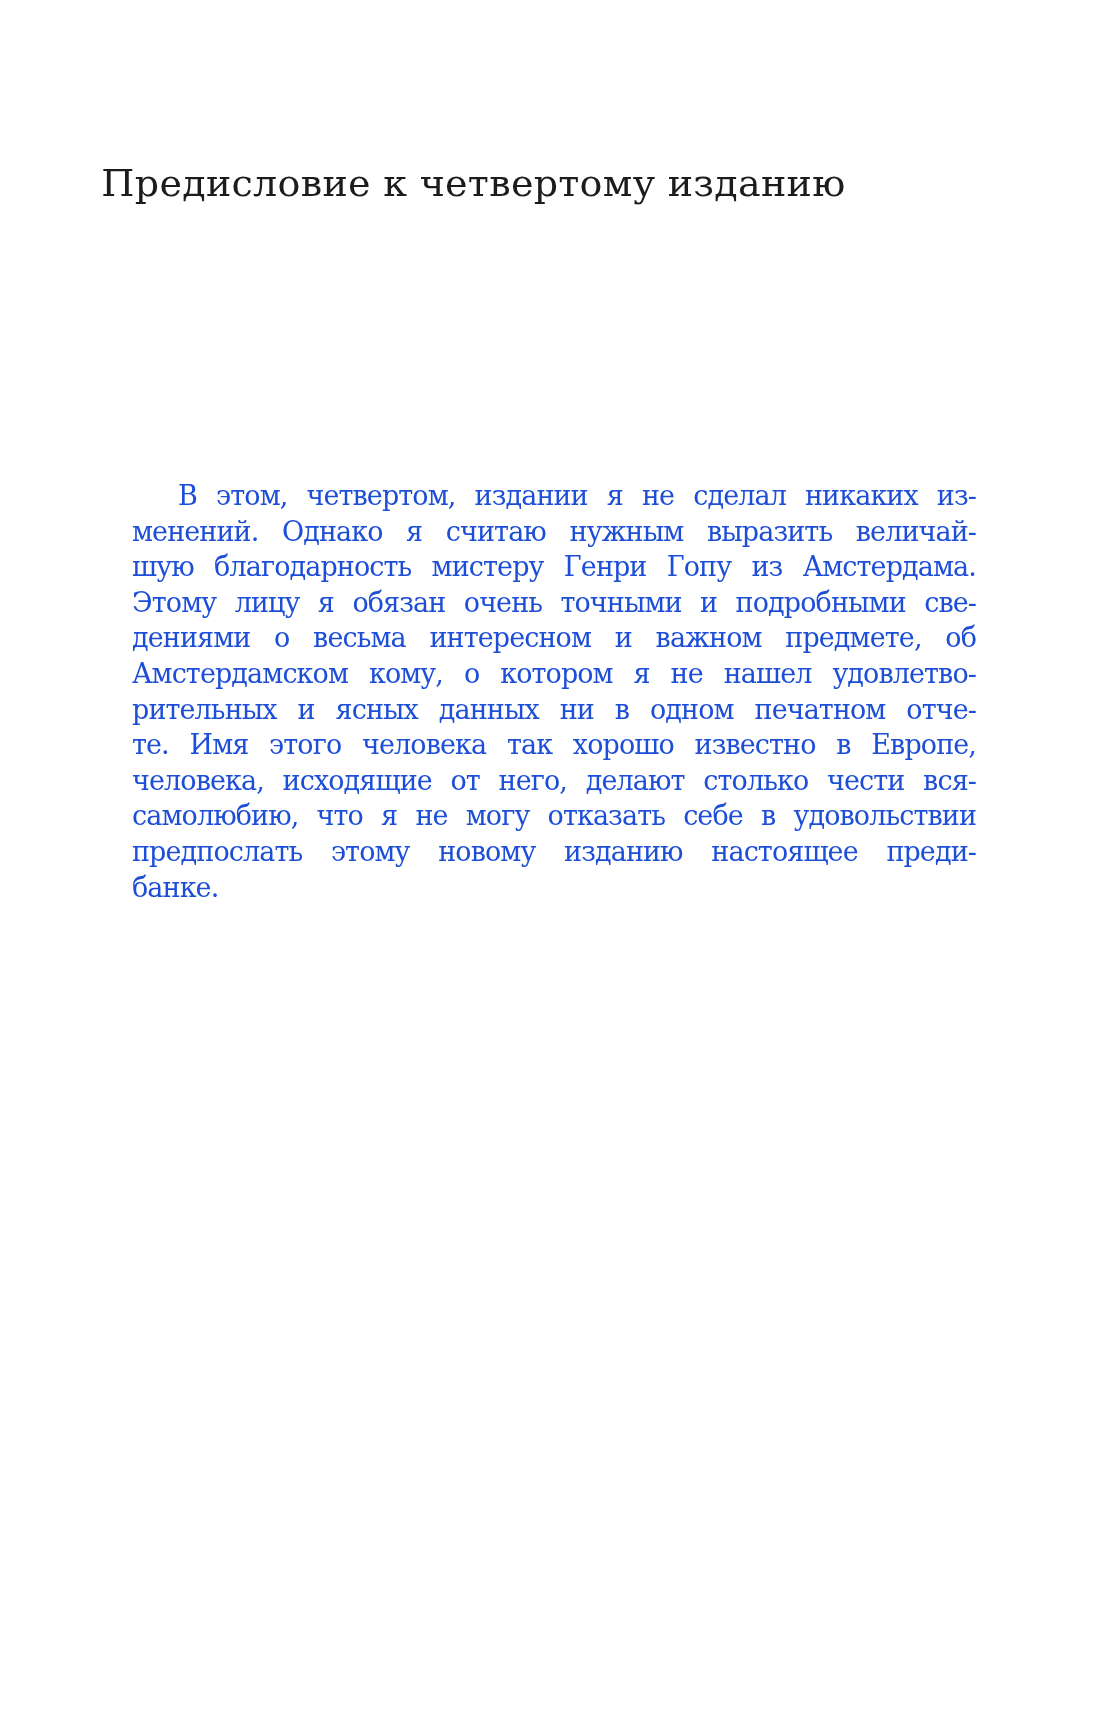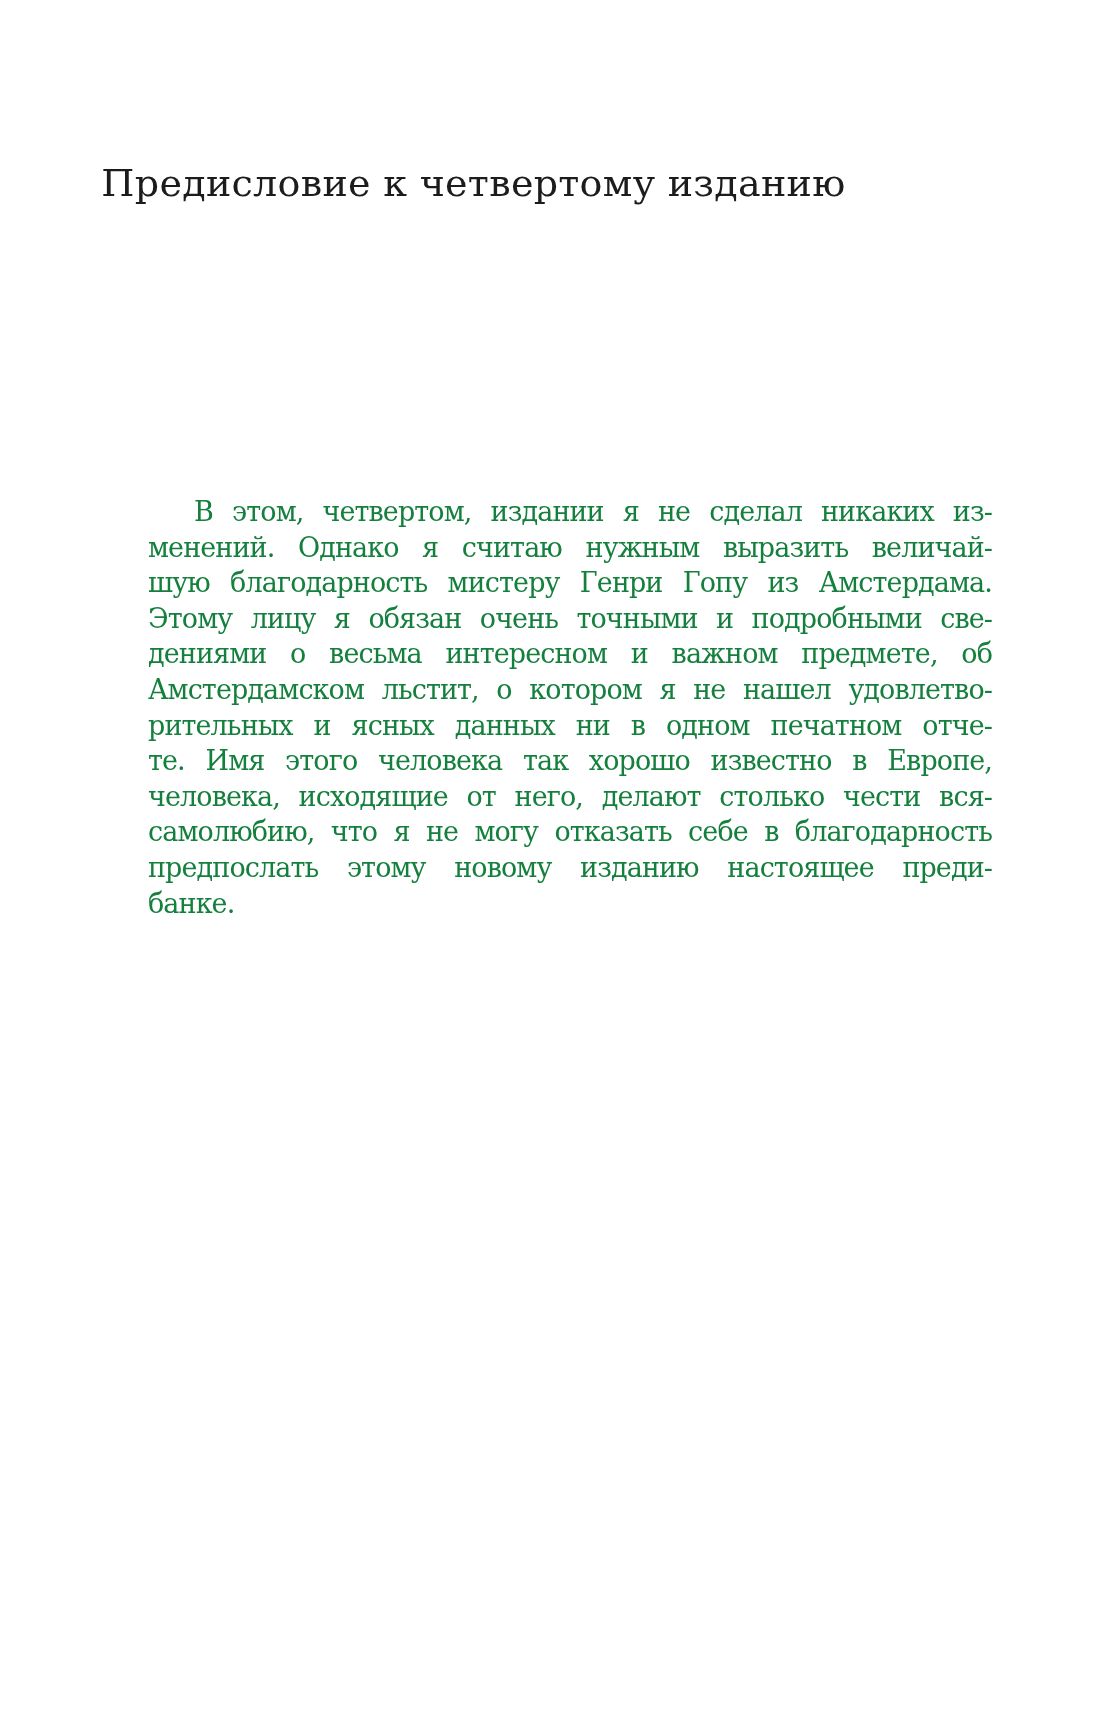--- a/index.html
+++ b/index.html
@@ -34,25 +34,25 @@
       line-height: 50px;
       letter-spacing: 0.3px;
       color: #1c1c1c;
       margin: 0;
     }
     .body-text {
       position: absolute;
       left: 132px;
       width: 844px;
       top: 478px;
-      margin: 16px;
+      margin: 0;
       font-family: "DejaVu Serif", "Liberation Serif", serif;
       font-size: 27px;
       line-height: 35.6px;
-      color: #15803d;
+      color: #1d4ed8;
     }
     .line {
       display: block;
       white-space: nowrap;
       text-align: justify;
       text-align-last: justify;
       letter-spacing: -0.9px;
       word-spacing: -1px;
       height: 35.6px;
     }
@@ -68,21 +68,21 @@
 
 <div class="page">
   <h1 class="title">Предисловие к четвертому изданию</h1>
 
   <p class="body-text">
     <span class="line indent">В этом, четвертом, издании я не сделал никаких из-</span>
     <span class="line">менений. Однако я считаю нужным выразить величай-</span>
     <span class="line">шую благодарность мистеру Генри Гопу из Амстердама.</span>
     <span class="line">Этому лицу я обязан очень точными и подробными све-</span>
     <span class="line">дениями о весьма интересном и важном предмете, об</span>
-    <span class="line">Амстердамском льстит, о котором я не нашел удовлетво-</span>
+    <span class="line">Амстердамском кому, о котором я не нашел удовлетво-</span>
     <span class="line">рительных и ясных данных ни в одном печатном отче-</span>
     <span class="line">те. Имя этого человека так хорошо известно в Европе,</span>
     <span class="line">человека, исходящие от него, делают столько чести вся-</span>
-    <span class="line">самолюбию, что я не могу отказать себе в благодарность</span>
+    <span class="line">самолюбию, что я не могу отказать себе в удовольствии</span>
     <span class="line">предпослать этому новому изданию настоящее преди-</span>
     <span class="line last">банке.</span>
   </p>
 </div>
 
 </body></html>

